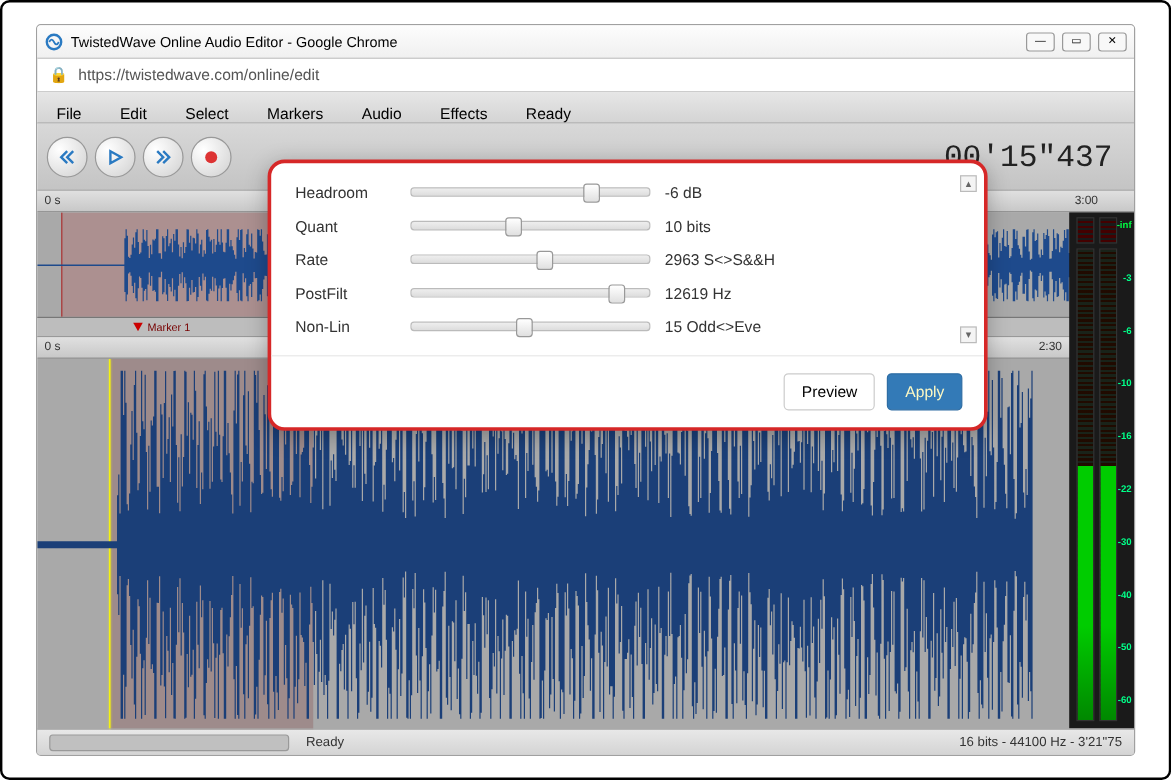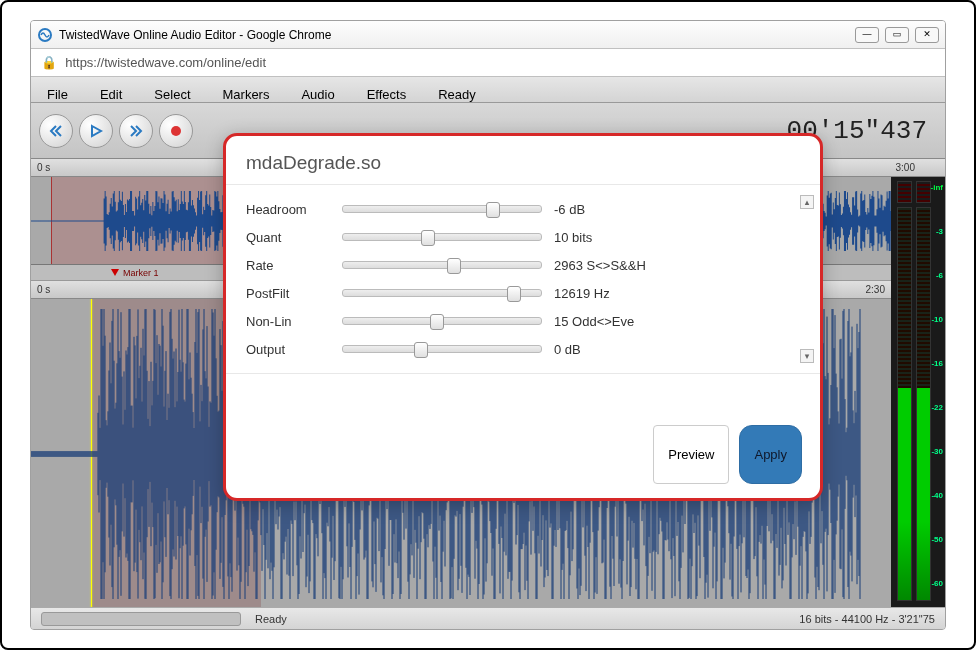--- a/index.html
+++ b/index.html
@@ -65,22 +65,22 @@
 .dialog-body { padding: 10px 20px; position: relative; }
 .param-row { display: flex; align-items: center; height: 28px; font-size: 13px; color: #333; }
 .param-label { width: 96px; }
 .param-slider { width: 200px; height: 8px; background: linear-gradient(#eee,#ddd); border: 1px solid #bbb; border-radius: 3px; position: relative; margin-right: 12px;}
 .thumb { position: absolute; top: -4px; width: 14px; height: 16px; background: linear-gradient(#fff,#e0e0e0); border:1px solid #999; border-radius: 3px; cursor:pointer;}
 .param-val { font-size: 13px; color: #333; text-align: center;}
 .scroll-up, .scroll-dn { position:absolute; right: 6px; width:14px; height:14px; border:1px solid #bbb; background:#f4f4f4; font-size:9px; display:flex; align-items:center; justify-content:center; color:#666; cursor:pointer;}
 .scroll-up { top: 10px;}
 .scroll-dn { bottom: 10px;}
 .dialog-foot { padding: 14px 18px; border-top: 1px solid #e8e8e8; display:flex; justify-content:flex-end; gap:10px;}
-.btn { padding: 21px 14px; font-size: 13px; border-radius: 4px; border:1px solid #ccc; background:#fff; cursor:pointer;margin-top:37px;}
-.btn-primary { background:#337ab7; border-color:#2e6da4; color:#0f172a;border-radius:13px;}
+.btn { padding: 7px 14px; font-size: 13px; border-radius: 4px; border:1px solid #ccc; background:#fff; cursor:pointer;}
+.btn-primary { background:#337ab7; border-color:#2e6da4; color:#fef9c3;}
 </style>
 </head>
 <body>
 
 <div class="outer-border"></div>
 <div class="chrome-window">
 
   <div class="titlebar">
     <span class="app-icon">
       <svg width="16" height="16" viewBox="0 0 16 16">
@@ -192,21 +192,20 @@
     </div>
   </div>
 
   <div class="statusbar">
     <div class="scroll"></div>
     <span>Ready</span>
     <span class="right">16 bits - 44100 Hz - 3'21"75</span>
   </div>
 
   <div class="dialog">
-    <div class="dialog-head">mdaDegrade.so</div>
     <div class="dialog-body">
       <div class="scroll-up">▴</div>
       <div id="param-rows">
           <div class="param-row">
             <div class="param-label">Headroom</div>
             <div class="param-slider">
               <div class="thumb" style="left:143.22px"></div>
             </div>
             <div class="param-val">-6 dB</div>
           </div>
@@ -231,27 +230,20 @@
             </div>
             <div class="param-val">12619 Hz</div>
           </div>
           <div class="param-row">
             <div class="param-label">Non-Lin</div>
             <div class="param-slider">
               <div class="thumb" style="left:87.42px"></div>
             </div>
             <div class="param-val">15 Odd&lt;&gt;Eve</div>
           </div>
-          <div class="param-row">
-            <div class="param-label">Output</div>
-            <div class="param-slider">
-              <div class="thumb" style="left:70.68px"></div>
-            </div>
-            <div class="param-val">0 dB</div>
-          </div>
         </div>
       <div class="scroll-dn">▾</div>
     </div>
     <div class="dialog-foot">
       <button class="btn">Preview</button>
       <button class="btn btn-primary">Apply</button>
     </div>
   </div>
 
 </div>

